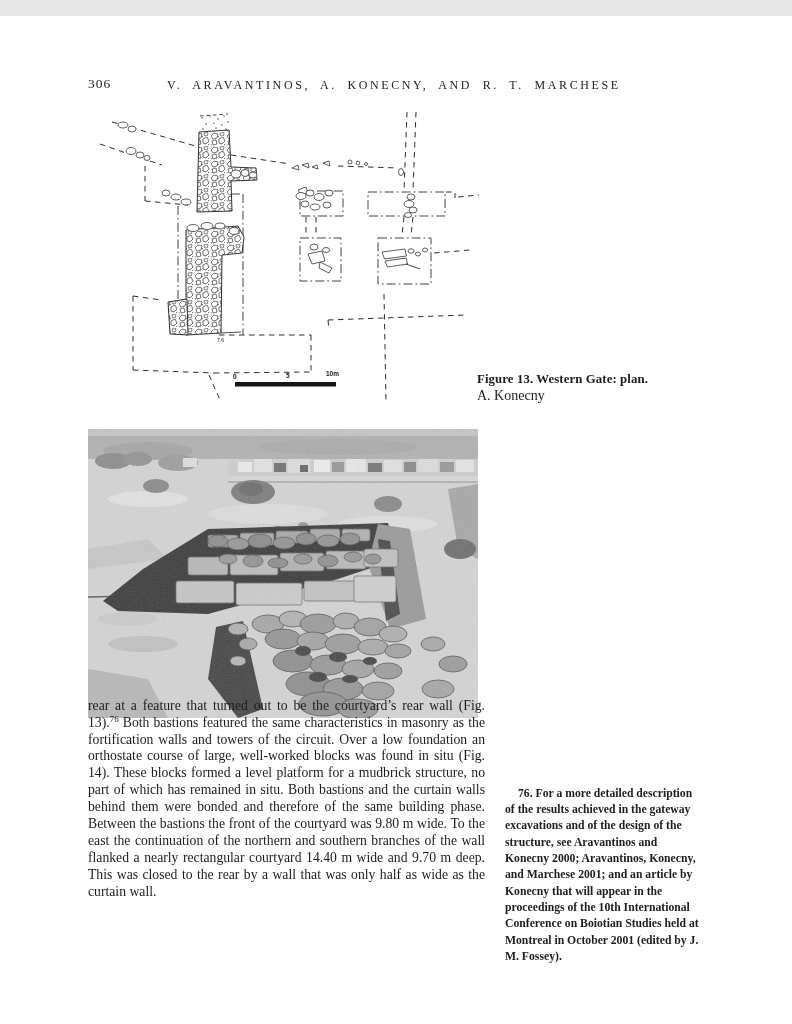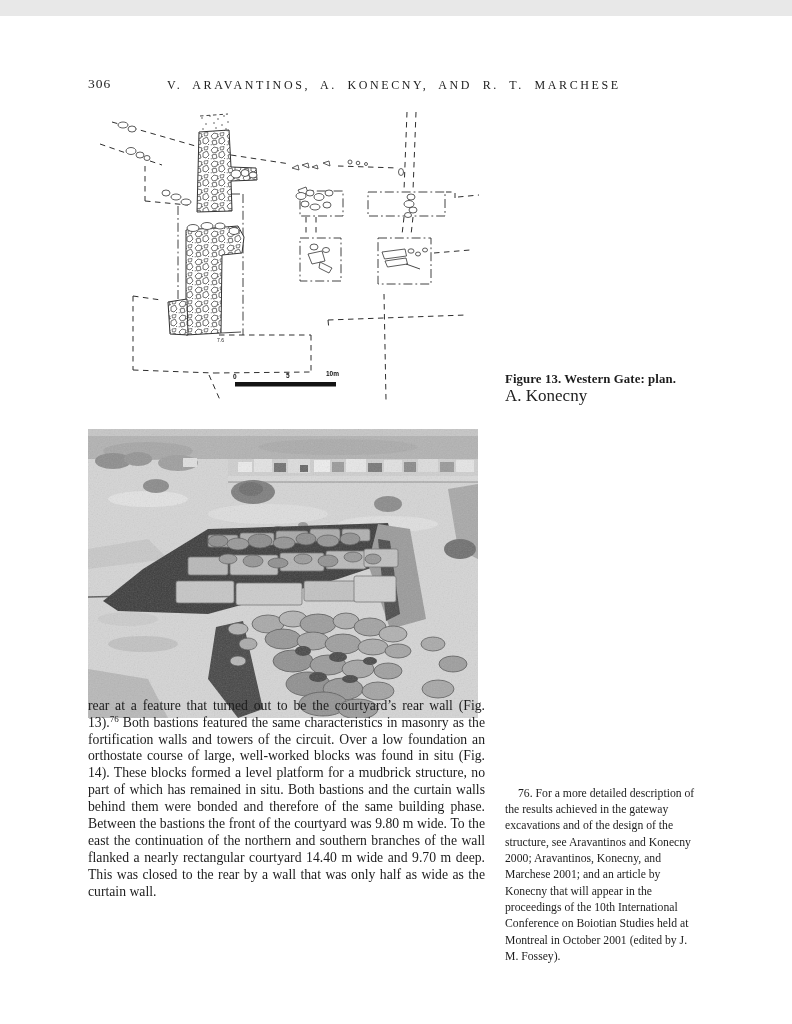--- a/index.html
+++ b/index.html
@@ -9,35 +9,35 @@
     margin:16px auto;
   }
   .abs{position:absolute;}
   
   .pagenum{left:88px;top:60px;font-size:13.5px;letter-spacing:1px;}
   .runhead{left:167px;top:62px;font-size:12px;letter-spacing:2.6px;word-spacing:5px;color:#222;}
   
   .plan{left:98px;top:88px;width:385px;height:300px;}
   .photo{left:88px;top:413px;width:390px;height:289px;}
   
-  .caption{left:505px;width:200px;font-size:12.8px;line-height:16.8px;}
+  .caption{left:477px;width:200px;font-size:12.8px;line-height:16.8px;}
   .cap13{top:355px;}
   .cap14{top:666px;}
   .caption b{font-weight:bold;letter-spacing:0.1px;}
-  .credit{font-weight:normal;font-size:17px;color:#222;}
+  .credit{font-weight:normal;font-size:14px;color:#222;}
   
   .bodytext{
     left:88px;top:668px;width:397px;
     font-size:13.7px;line-height:16.9px;text-align:justify;
   }
   .sup{font-size:9px;vertical-align:5px;line-height:0;}
   
   .footnote{
     left:505px;top:758px;width:197px;
-    font-size:11.7px;line-height:16.35px;text-indent:13px;color:#1d1d1d;
+    font-size:11.7px;line-height:16.35px;text-indent:13px;color:#1d1d1d;font-weight:bold;
   }
   
   .dsh{stroke:#2e2e2e;stroke-width:1;fill:none;stroke-dasharray:5.5 4.5;stroke-linecap:butt;}
   .dsh2{stroke:#2e2e2e;stroke-width:0.9;fill:none;stroke-dasharray:3.5 3;}
   .ddot{stroke:#2e2e2e;stroke-width:0.9;fill:none;stroke-dasharray:9 3 1.8 3;}
   .stone{fill:#ffffff;stroke:#333;stroke-width:0.8;}
   .stoneln{stroke:#333;stroke-width:0.9;fill:none;}
   .scalenum{font-family:"Liberation Sans",sans-serif;font-size:6.5px;font-weight:bold;fill:#111;}
   .elev{font-family:"Liberation Sans",sans-serif;font-size:5px;fill:#222;}
 </style>

